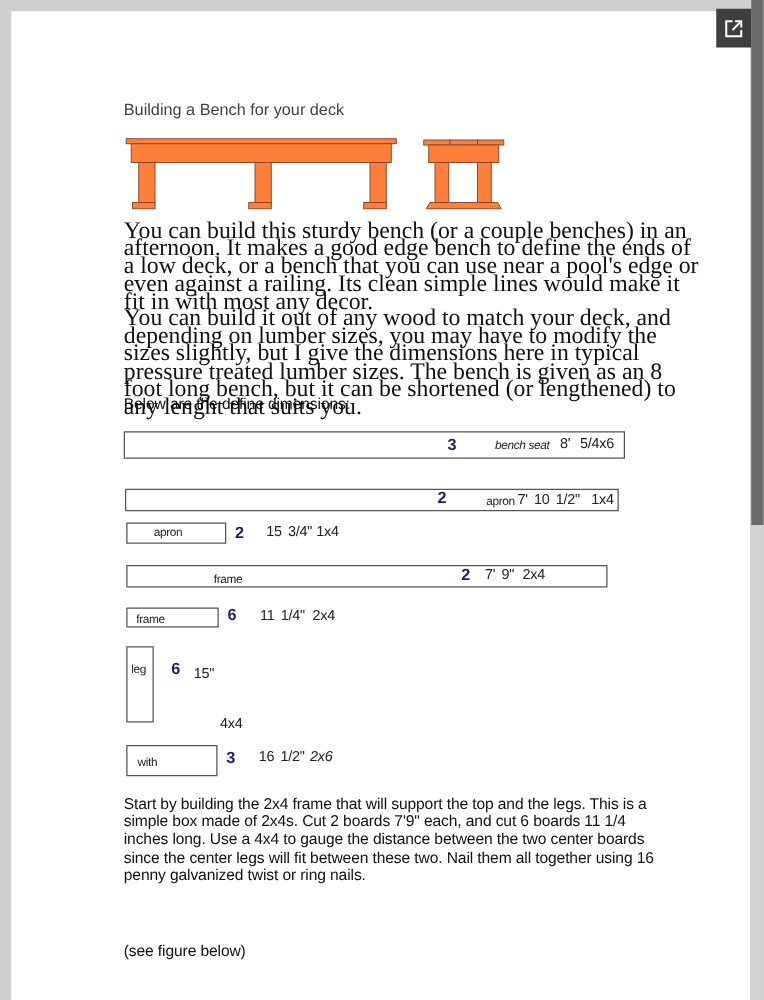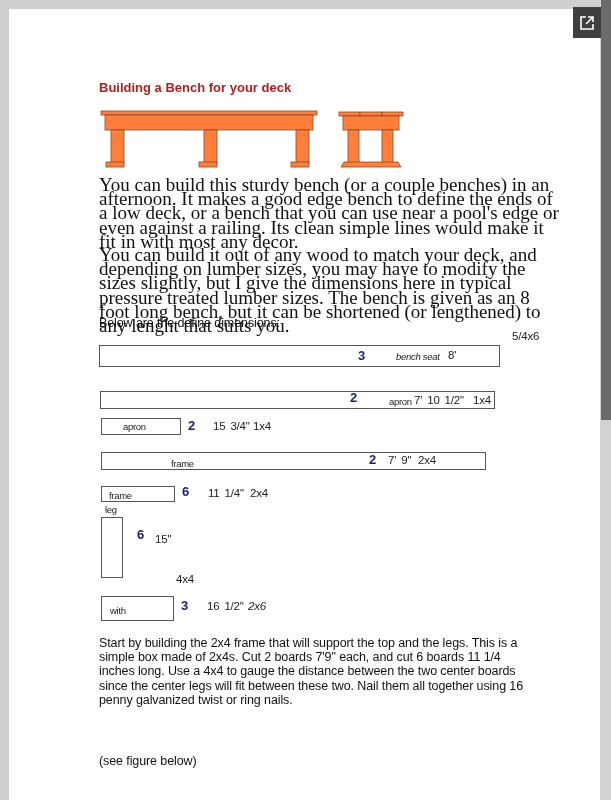--- a/index.html
+++ b/index.html
@@ -2,21 +2,21 @@
 <html><head>
 <meta charset="utf-8">
 <style>
   * { box-sizing: border-box; margin: 0; padding: 0; }
   html, body { width: 611px; height: 800px; overflow: hidden; background: #cfcfcf; }
   body { position: relative; font-family: "Liberation Sans", sans-serif; }
   .page { position: absolute; left: 9px; top: 9px; width: 591px; height: 800px; background: #ffffff; }
   .scroll-track { position: absolute; left: 600px; top: 0; width: 11px; height: 800px; background: #d2d2d2; }
   .scroll-thumb { position: absolute; left: 601px; top: 0; width: 10px; height: 420px; background: #6b6b6b; }
   .popout { position: absolute; left: 573px; top: 7px; width: 28px; height: 31px; background: #3f3f3f; display: flex; align-items: center; justify-content: center; }
-  .title { position: absolute; left: 99px; top: 80px; font-size: 13px; font-weight: bold; color: #b91c1c; }
+  .title { position: absolute; left: 99px; top: 80px; font-size: 13px; font-weight: normal; color: #404040; }
   .art { position: absolute; left: 99px; top: 108px; }
   .para { position: absolute; left: 99px; width: 460px; font-family: "Liberation Serif", serif; font-size: 19px; line-height: 14.2px; color: #111; }
   .p1 { top: 178px; }
   .p2 { top: 248px; }
   .sans-text { position: absolute; left: 99px; font-family: "Liberation Sans", sans-serif; font-size: 12.5px; color: #111; letter-spacing: -0.1px; }
   .cut-heading { top: 316px; }
   .p3 { top: 636px; width: 440px; line-height: 14.2px; }
   .p4 { top: 754px; text-align: center; }
   .board { position: absolute; border: 1px solid #555; background: #fff; }
   .lbl-sm { position: absolute; font-size: 9.5px; color: #222; letter-spacing: -0.3px; }
@@ -65,21 +65,21 @@
 <div class="para p1">You can build this sturdy bench (or a couple benches) in an afternoon. It makes a good edge bench to define the ends of a low deck, or a bench that you can use near a pool's edge or even against a railing. Its clean simple lines would make it fit in with most any decor.</div>
 <div class="para p2">You can build it out of any wood to match your deck, and depending on lumber sizes, you may have to modify the sizes slightly, but I give the dimensions here in typical pressure treated lumber sizes. The bench is given as an 8 foot long bench, but it can be shortened (or lengthened) to any lenght that suits you.</div>
 
 <div class="sans-text cut-heading">Below are the define dimensions:</div>
 
 <div>
   <div class="board" style="left:99px;top:345px;width:401px;height:22px;"></div>
   <div class="qty" style="left:358px;top:348px;">3</div>
   <div class="lbl-sm" style="left:396px;top:351px;font-style:italic;">bench seat</div>
   <div class="dim" style="left:448px;top:349px;">8'</div>
-  <div class="dim" style="left:464px;top:330px;margin-left:48px;">5/4x6</div>
+  <div class="dim" style="left:464px;top:349px;">5/4x6</div>
 </div>
 
 <div>
   <div class="board" style="left:100px;top:391px;width:395px;height:18px;"></div>
   <div class="qty" style="left:350px;top:390px;">2</div>
   <div class="lbl-sm" style="left:389px;top:396px;">apron</div>
   <div class="dim" style="left:414px;top:394px;">7' 10 1/2"</div>
   <div class="dim" style="left:473px;top:394px;">1x4</div>
 </div>
 
@@ -102,21 +102,21 @@
 <div>
   <div class="board" style="left:101px;top:486px;width:74px;height:16px;"></div>
   <div class="lbl-sm" style="left:109px;top:490px;">frame</div>
   <div class="qty" style="left:182px;top:484px;">6</div>
   <div class="dim" style="left:208px;top:487px;">11 1/4"</div>
   <div class="dim" style="left:250px;top:487px;">2x4</div>
 </div>
 
 <div>
   <div class="board" style="left:101px;top:517px;width:22px;height:61px;"></div>
-  <div class="lbl-sm" style="left:105px;top:504px;">leg</div>
+  <div class="lbl-sm" style="left:105px;top:530px;">leg</div>
   <div class="qty" style="left:137px;top:527px;">6</div>
   <div class="dim" style="left:155px;top:533px;">15"</div>
   <div class="dim" style="left:176px;top:533px;margin-top:40px;">4x4</div>
 </div>
 
 <div>
   <div class="board" style="left:101px;top:596px;width:73px;height:25px;"></div>
   <div class="lbl-sm" style="left:110px;top:605px;">with</div>
   <div class="qty" style="left:181px;top:598px;">3</div>
   <div class="dim" style="left:207px;top:600px;">16 1/2"</div>

